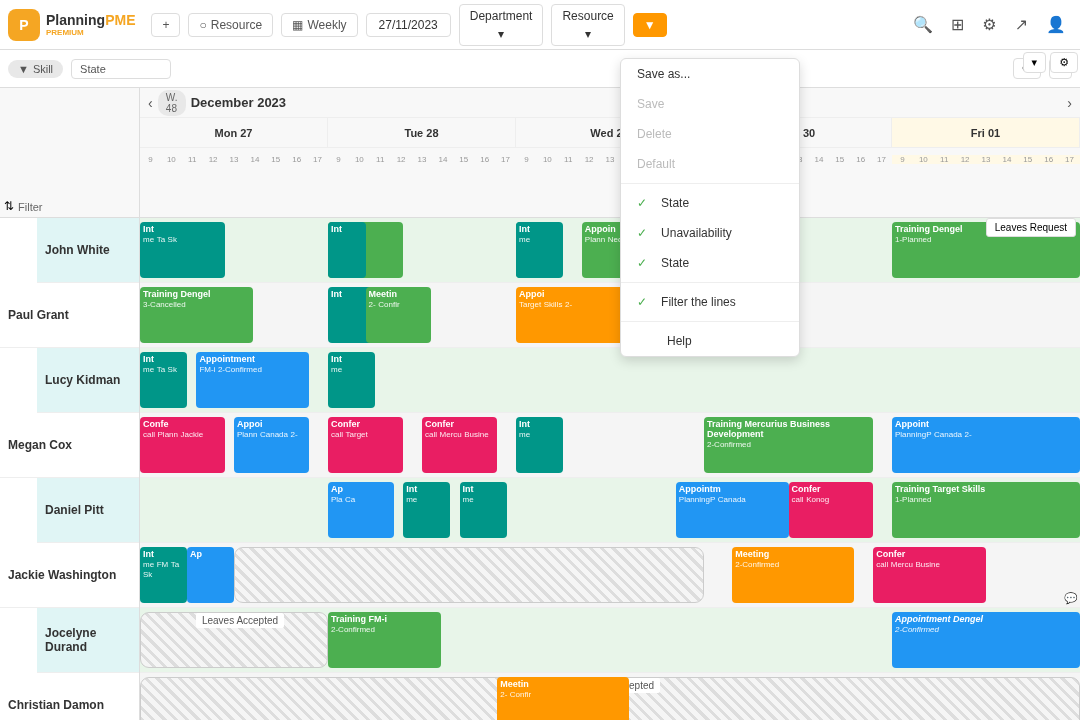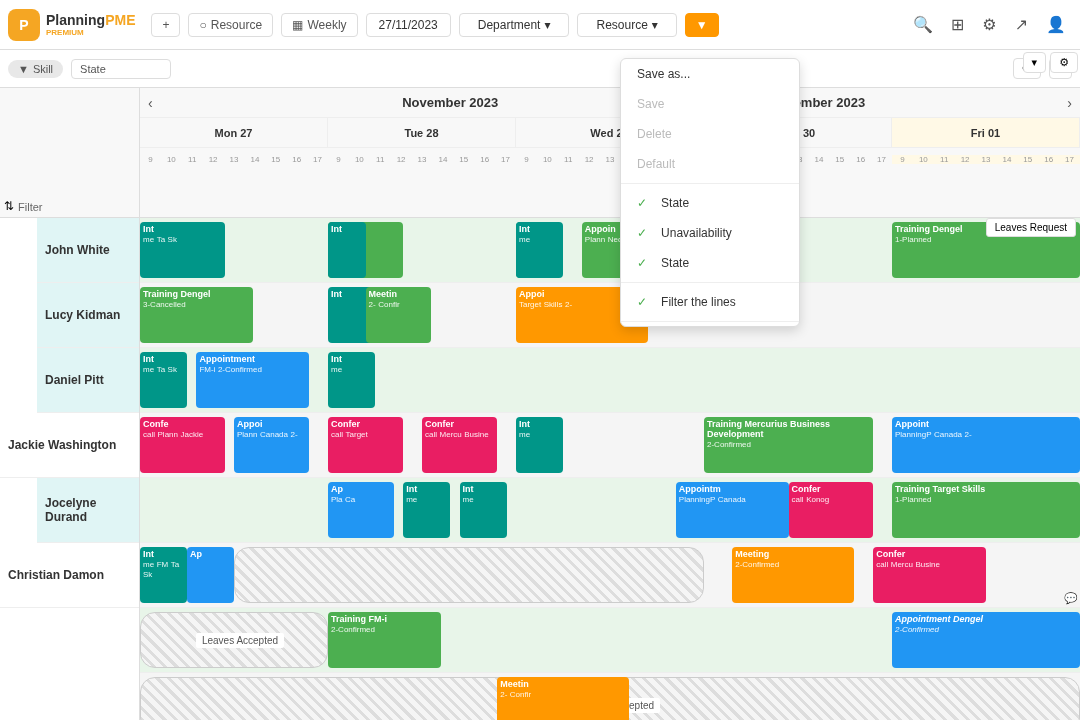--- a/index.html
+++ b/index.html
@@ -52,27 +52,28 @@
       border: 1px solid #ddd;
       border-radius: 4px;
       padding: 4px 12px;
       font-size: 12px;
       color: #333;
     }
     .dropdown-btn {
       background: #fff;
       border: 1px solid #ddd;
       border-radius: 4px;
-      padding: 4px 18px;
+      padding: 4px 10px;
       cursor: pointer;
       font-size: 12px;
       color: #333;
       display: flex;
       align-items: center;
       gap: 4px;
+      flex-direction: column;
     }
     .header-right {
       margin-left: auto;
       display: flex;
       align-items: center;
       gap: 6px;
     }
     .header-icon-btn {
       background: none;
       border: none;
@@ -241,23 +242,23 @@
     .event-label { font-weight: bold; font-size: 9px; display: block; }
     .event-sub { font-size: 8px; opacity: 0.9; }
 
     
     .leaves-block {
       position: absolute;
       height: 56px;
       top: 4px;
       background: repeating-linear-gradient(45deg, #ddd, #ddd 3px, #f5f5f5 3px, #f5f5f5 8px);
       border: 1px solid #ccc;
-      border-radius: 15px;
-      display: flex;
-      align-items: center;
+      border-radius: 9px;
+      display: flex;
+      align-items: flex-start;
       justify-content: center;
       font-size: 9px;
       color: #666;
       z-index: 1;
       padding-left: 12px;
     }
     .leaves-label {
       background: #fff;
       padding: 2px 6px;
       border-radius: 2px;
@@ -355,22 +356,28 @@
 <div class="main">
 
   <div class="resource-list">
     <div class="resource-header">
       <button style="background:none;border:none;cursor:pointer;font-size:12px;">⇅</button>
       <span style="font-size:11px;color:#666;">Filter</span>
     </div>
     <div class="resource-row teal">
       <span>John White</span>
     </div>
+    <div class="resource-row light">
+      <span>Paul Grant</span>
+    </div>
     <div class="resource-row teal">
       <span>Lucy Kidman</span>
+    </div>
+    <div class="resource-row light">
+      <span>Megan Cox</span>
     </div>
     <div class="resource-row teal">
       <span>Daniel Pitt</span>
     </div>
     <div class="resource-row light">
       <span>Jackie Washington</span>
     </div>
     <div class="resource-row teal">
       <span>Jocelyne Durand</span>
     </div>
@@ -380,23 +387,20 @@
 
   </div>
 
   <div class="calendar">
 
     <div class="calendar-header">
 
       <div class="month-row">
         <button class="month-nav">‹</button>
         <div style="flex:1;display:flex;">
-          <div style="flex:1;display:flex;align-items:center;justify-content:center;">
-            <span style="font-size:13px;font-weight:bold;color:#333;">November 2023</span>
-          </div>
           <div style="width:30px;display:flex;align-items:center;justify-content:center;">
             <span class="week-badge">W. 48</span>
           </div>
           <div style="flex:0.5;display:flex;align-items:center;justify-content:flex-start;">
             <span style="font-size:13px;font-weight:bold;color:#333;">December 2023</span>
           </div>
         </div>
         <button class="month-nav">›</button>
       </div>
 
@@ -727,20 +731,24 @@
   <div class="dropdown-menu-item" style="padding-left:16px;">
     <span style="color:#4caf50;margin-right:6px;">✓</span>
     <span>State</span>
   </div>
   <div class="dropdown-menu-divider"></div>
   <div class="dropdown-menu-item" style="padding-left:16px;">
     <span style="color:#4caf50;margin-right:6px;">✓</span>
     <span>Filter the lines</span>
   </div>
   <div class="dropdown-menu-divider"></div>
+  <div class="dropdown-menu-item">
+    <span style="margin-right:22px;"></span>
+    <span>Help</span>
+  </div>
 </div>
 
 <div style="position:absolute;top:52px;right:2px;display:flex;gap:4px;z-index:100;">
   <button style="background:#fff;border:1px solid #ddd;border-radius:4px;padding:3px 8px;cursor:pointer;font-size:11px;">
     <span>▾</span>
   </button>
   <button style="background:#fff;border:1px solid #ddd;border-radius:4px;padding:3px 8px;cursor:pointer;font-size:11px;">
     <span>⚙</span>
   </button>
 </div>

